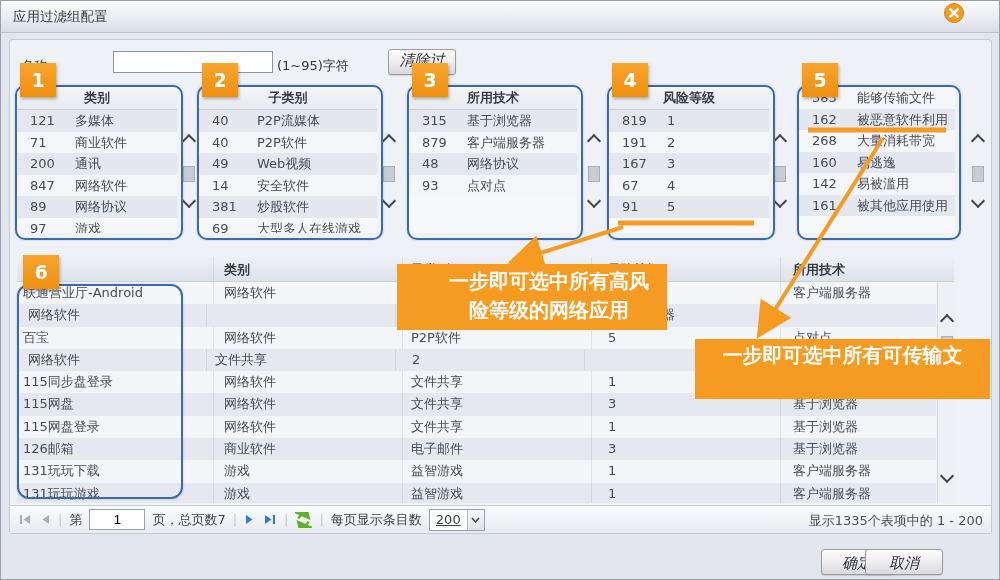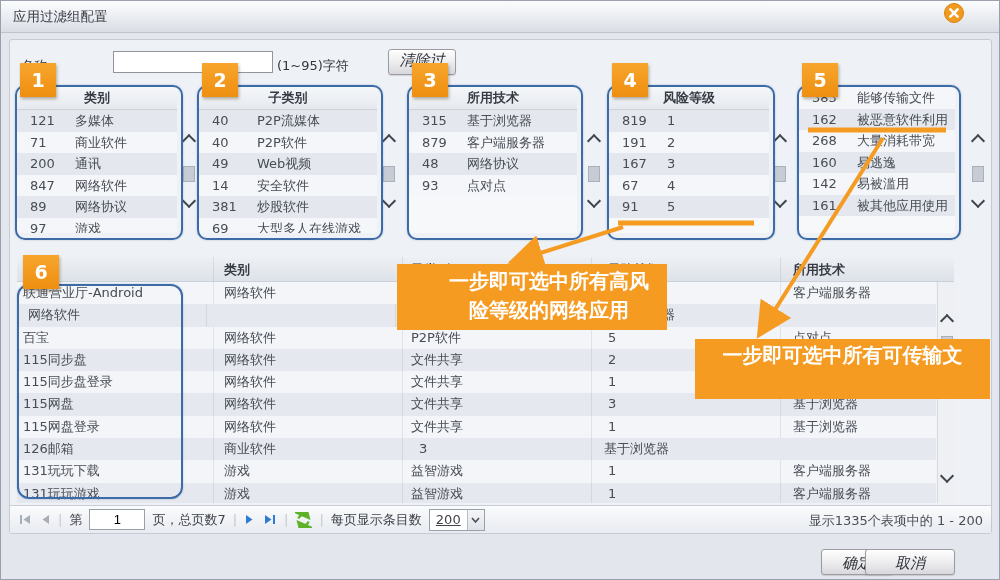--- a/index.html
+++ b/index.html
@@ -66,21 +66,21 @@
   .pagebar{position:absolute;left:9px;top:504px;width:981px;height:28px;background:linear-gradient(#fafbfc,#e8ebf0);border-top:1px solid #c9ced6;display:flex;align-items:center;gap:7px;padding-left:8px;box-sizing:border-box;font-size:13px;color:#3f434b;}
   .sep{color:#c3c7cf;}
   .pgico{display:inline-block;cursor:pointer;line-height:0;}
   .pginput{width:50px;height:17px;border:1px solid #98a0aa;text-align:center;font-size:13px;background:#fff;}
   .pgselect{display:flex;align-items:center;border:1px solid #98a0aa;background:#fff;height:20px;cursor:pointer;text-decoration:underline;}
   .pgselect .val{padding:0 6px;font-size:13px;}
   .pgselect .arr{width:16px;height:100%;border-left:1px solid #b6bcc4;background:linear-gradient(#f5f6f8,#dfe3e8);display:flex;align-items:center;justify-content:center;}
   .summary{position:absolute;right:16px;top:511px;font-size:13px;color:#4a4f57;}
   
   .fbtn{position:absolute;top:548px;height:26px;line-height:24px;text-align:center;}
-  #okbtn{left:820px;width:72px;} #cancelbtn{left:864px;width:90px;}
+  #okbtn{left:820px;width:72px;} #cancelbtn{left:864px;width:78px;}
 </style>
 </head>
 <body>
 
 <div class="dialog">
 
   <div class="titlebar">
     <span class="title">应用过滤组配置</span>
   </div>
   <span class="close">
@@ -278,21 +278,20 @@
         <span class="tce">客户端服务器</span>
       </div>
     <div class="trow">
         <span class="tca">百宝</span>
         <span class="tcb">网络软件</span>
         <span class="tcc">P2P软件</span>
         <span class="tcd">5</span>
         <span class="tce">点对点</span>
       </div>
     <div class="trow">
-        <span class="tca">115同步盘</span>
         <span class="tcb">网络软件</span>
         <span class="tcc">文件共享</span>
         <span class="tcd">2</span>
         <span class="tce"></span>
       </div>
     <div class="trow">
         <span class="tca">115同步盘登录</span>
         <span class="tcb">网络软件</span>
         <span class="tcc">文件共享</span>
         <span class="tcd">1</span>
@@ -308,20 +307,21 @@
     <div class="trow">
         <span class="tca">115网盘登录</span>
         <span class="tcb">网络软件</span>
         <span class="tcc">文件共享</span>
         <span class="tcd">1</span>
         <span class="tce">基于浏览器</span>
       </div>
     <div class="trow">
         <span class="tca">126邮箱</span>
         <span class="tcb">商业软件</span>
+        <span class="tcc">电子邮件</span>
         <span class="tcd">3</span>
         <span class="tce">基于浏览器</span>
       </div>
     <div class="trow">
         <span class="tca">131玩玩下载</span>
         <span class="tcb">游戏</span>
         <span class="tcc">益智游戏</span>
         <span class="tcd">1</span>
         <span class="tce">客户端服务器</span>
       </div>

